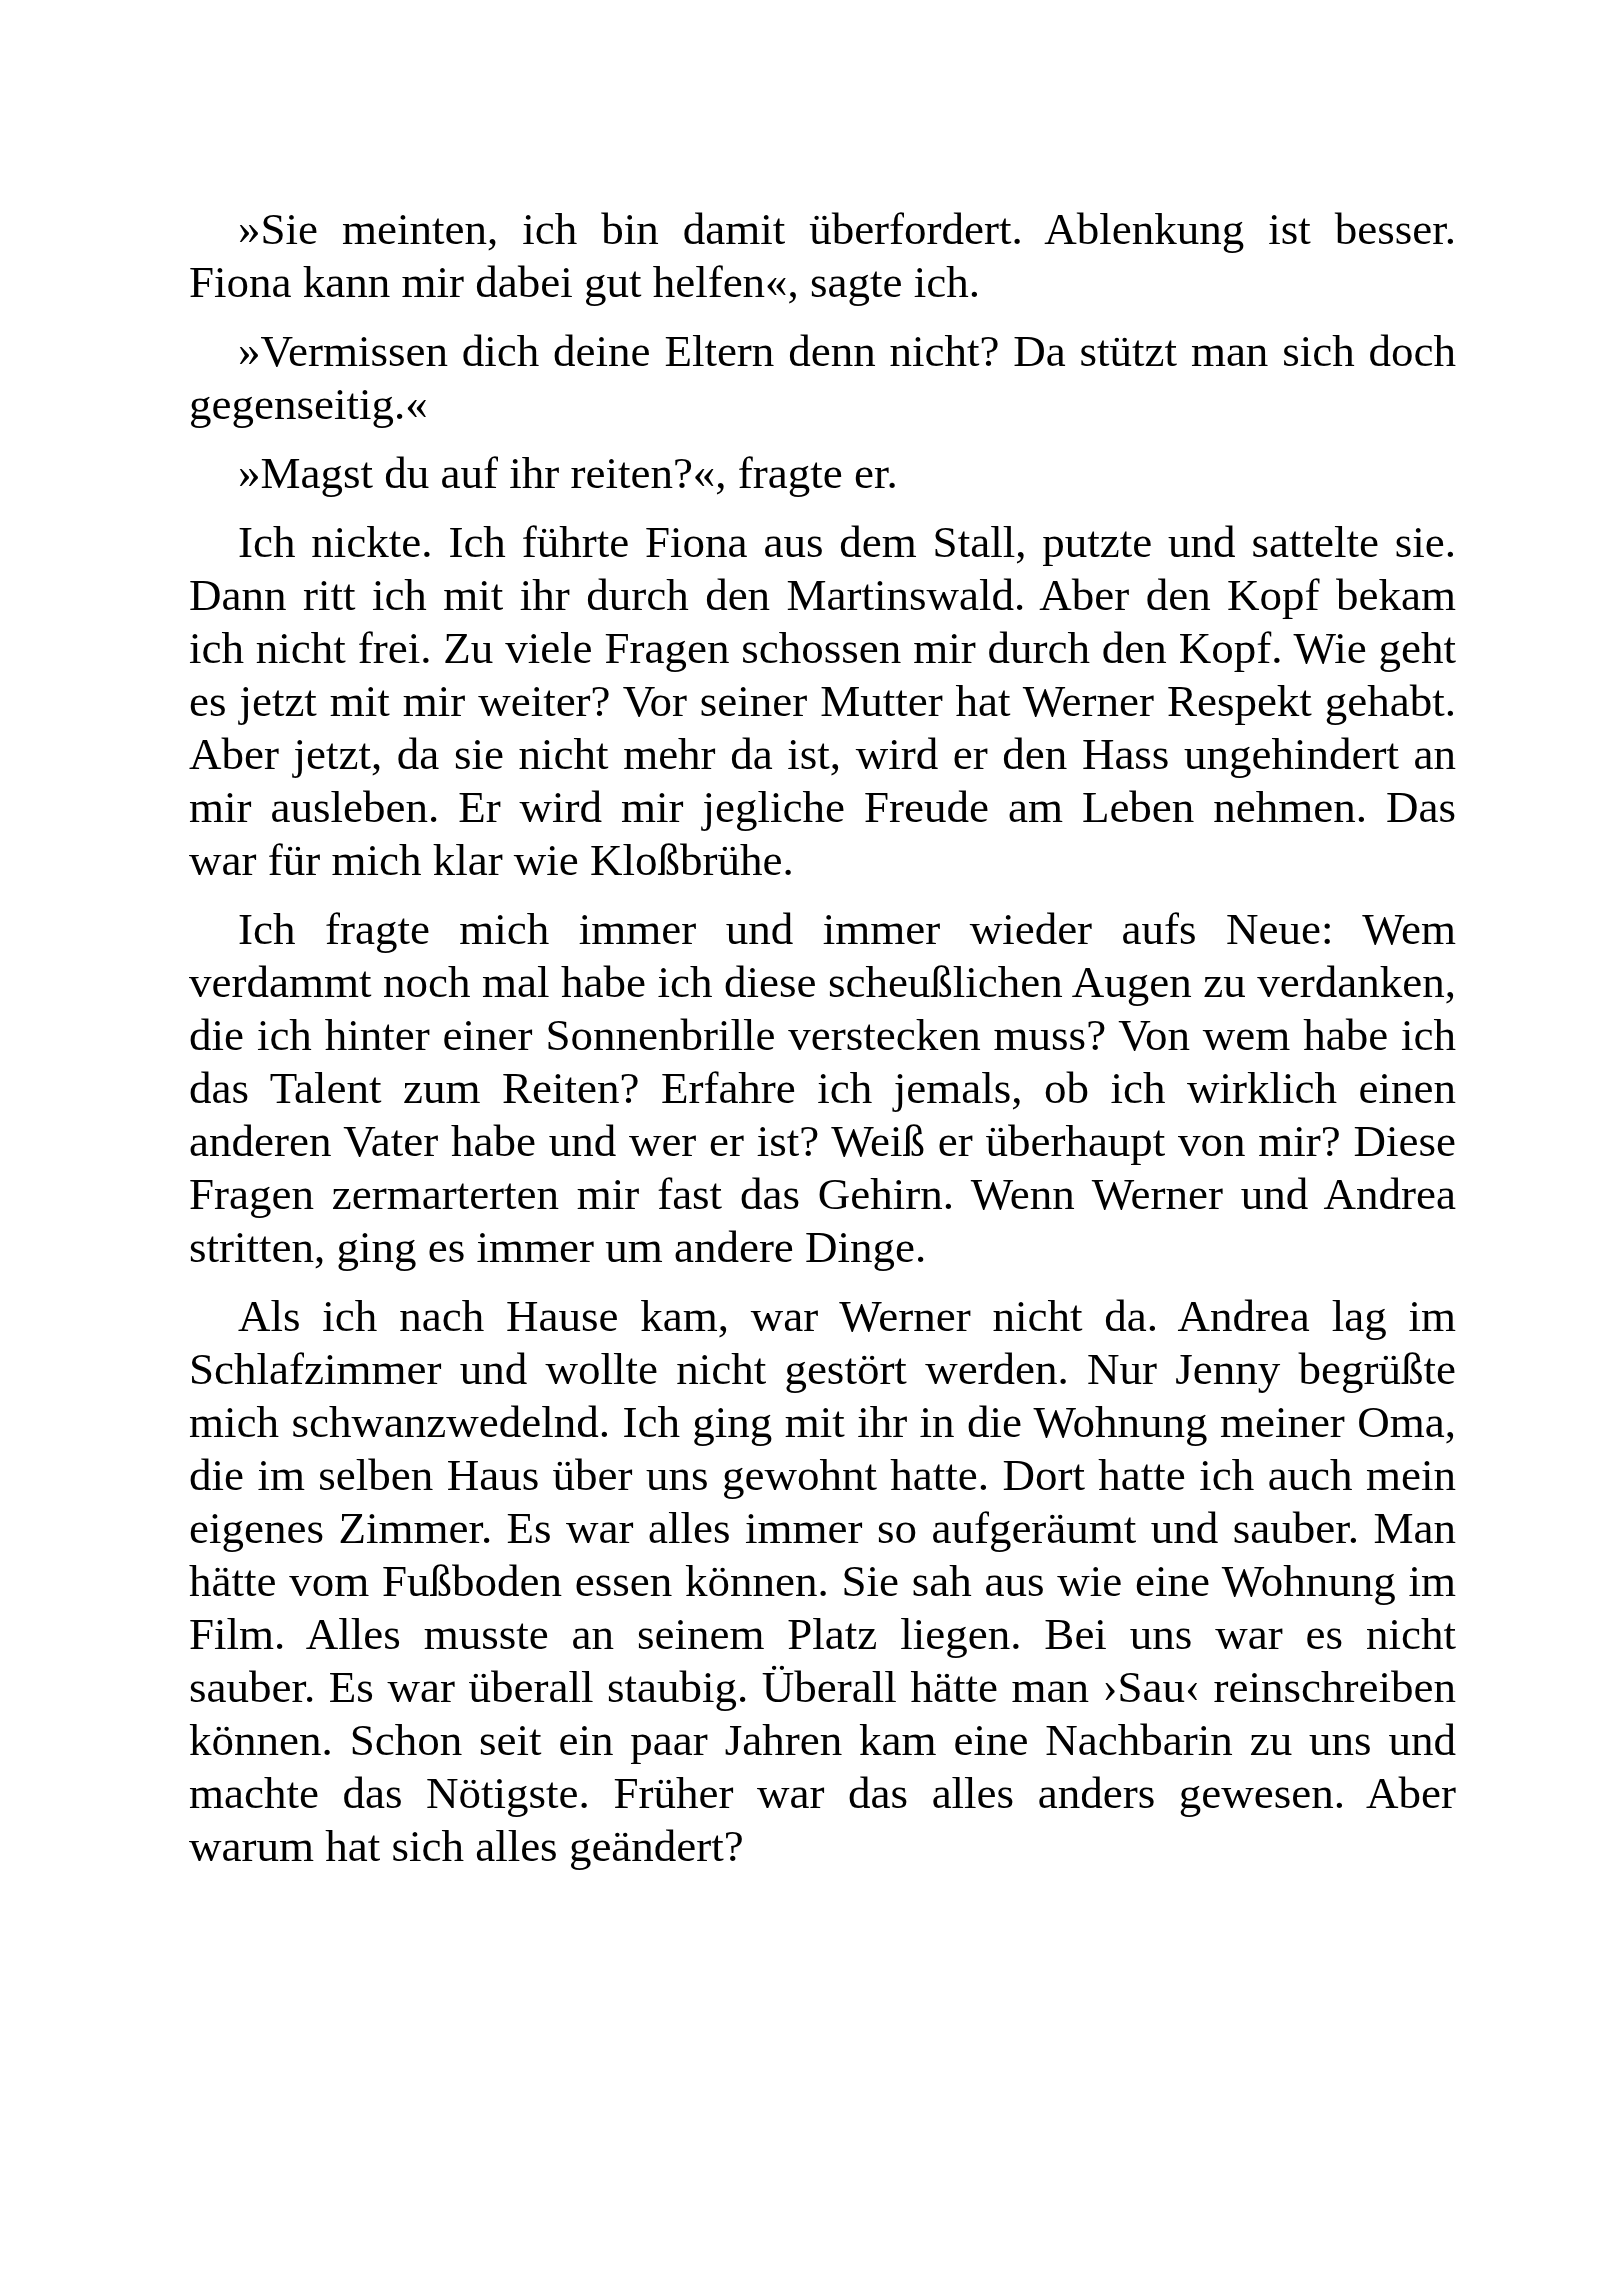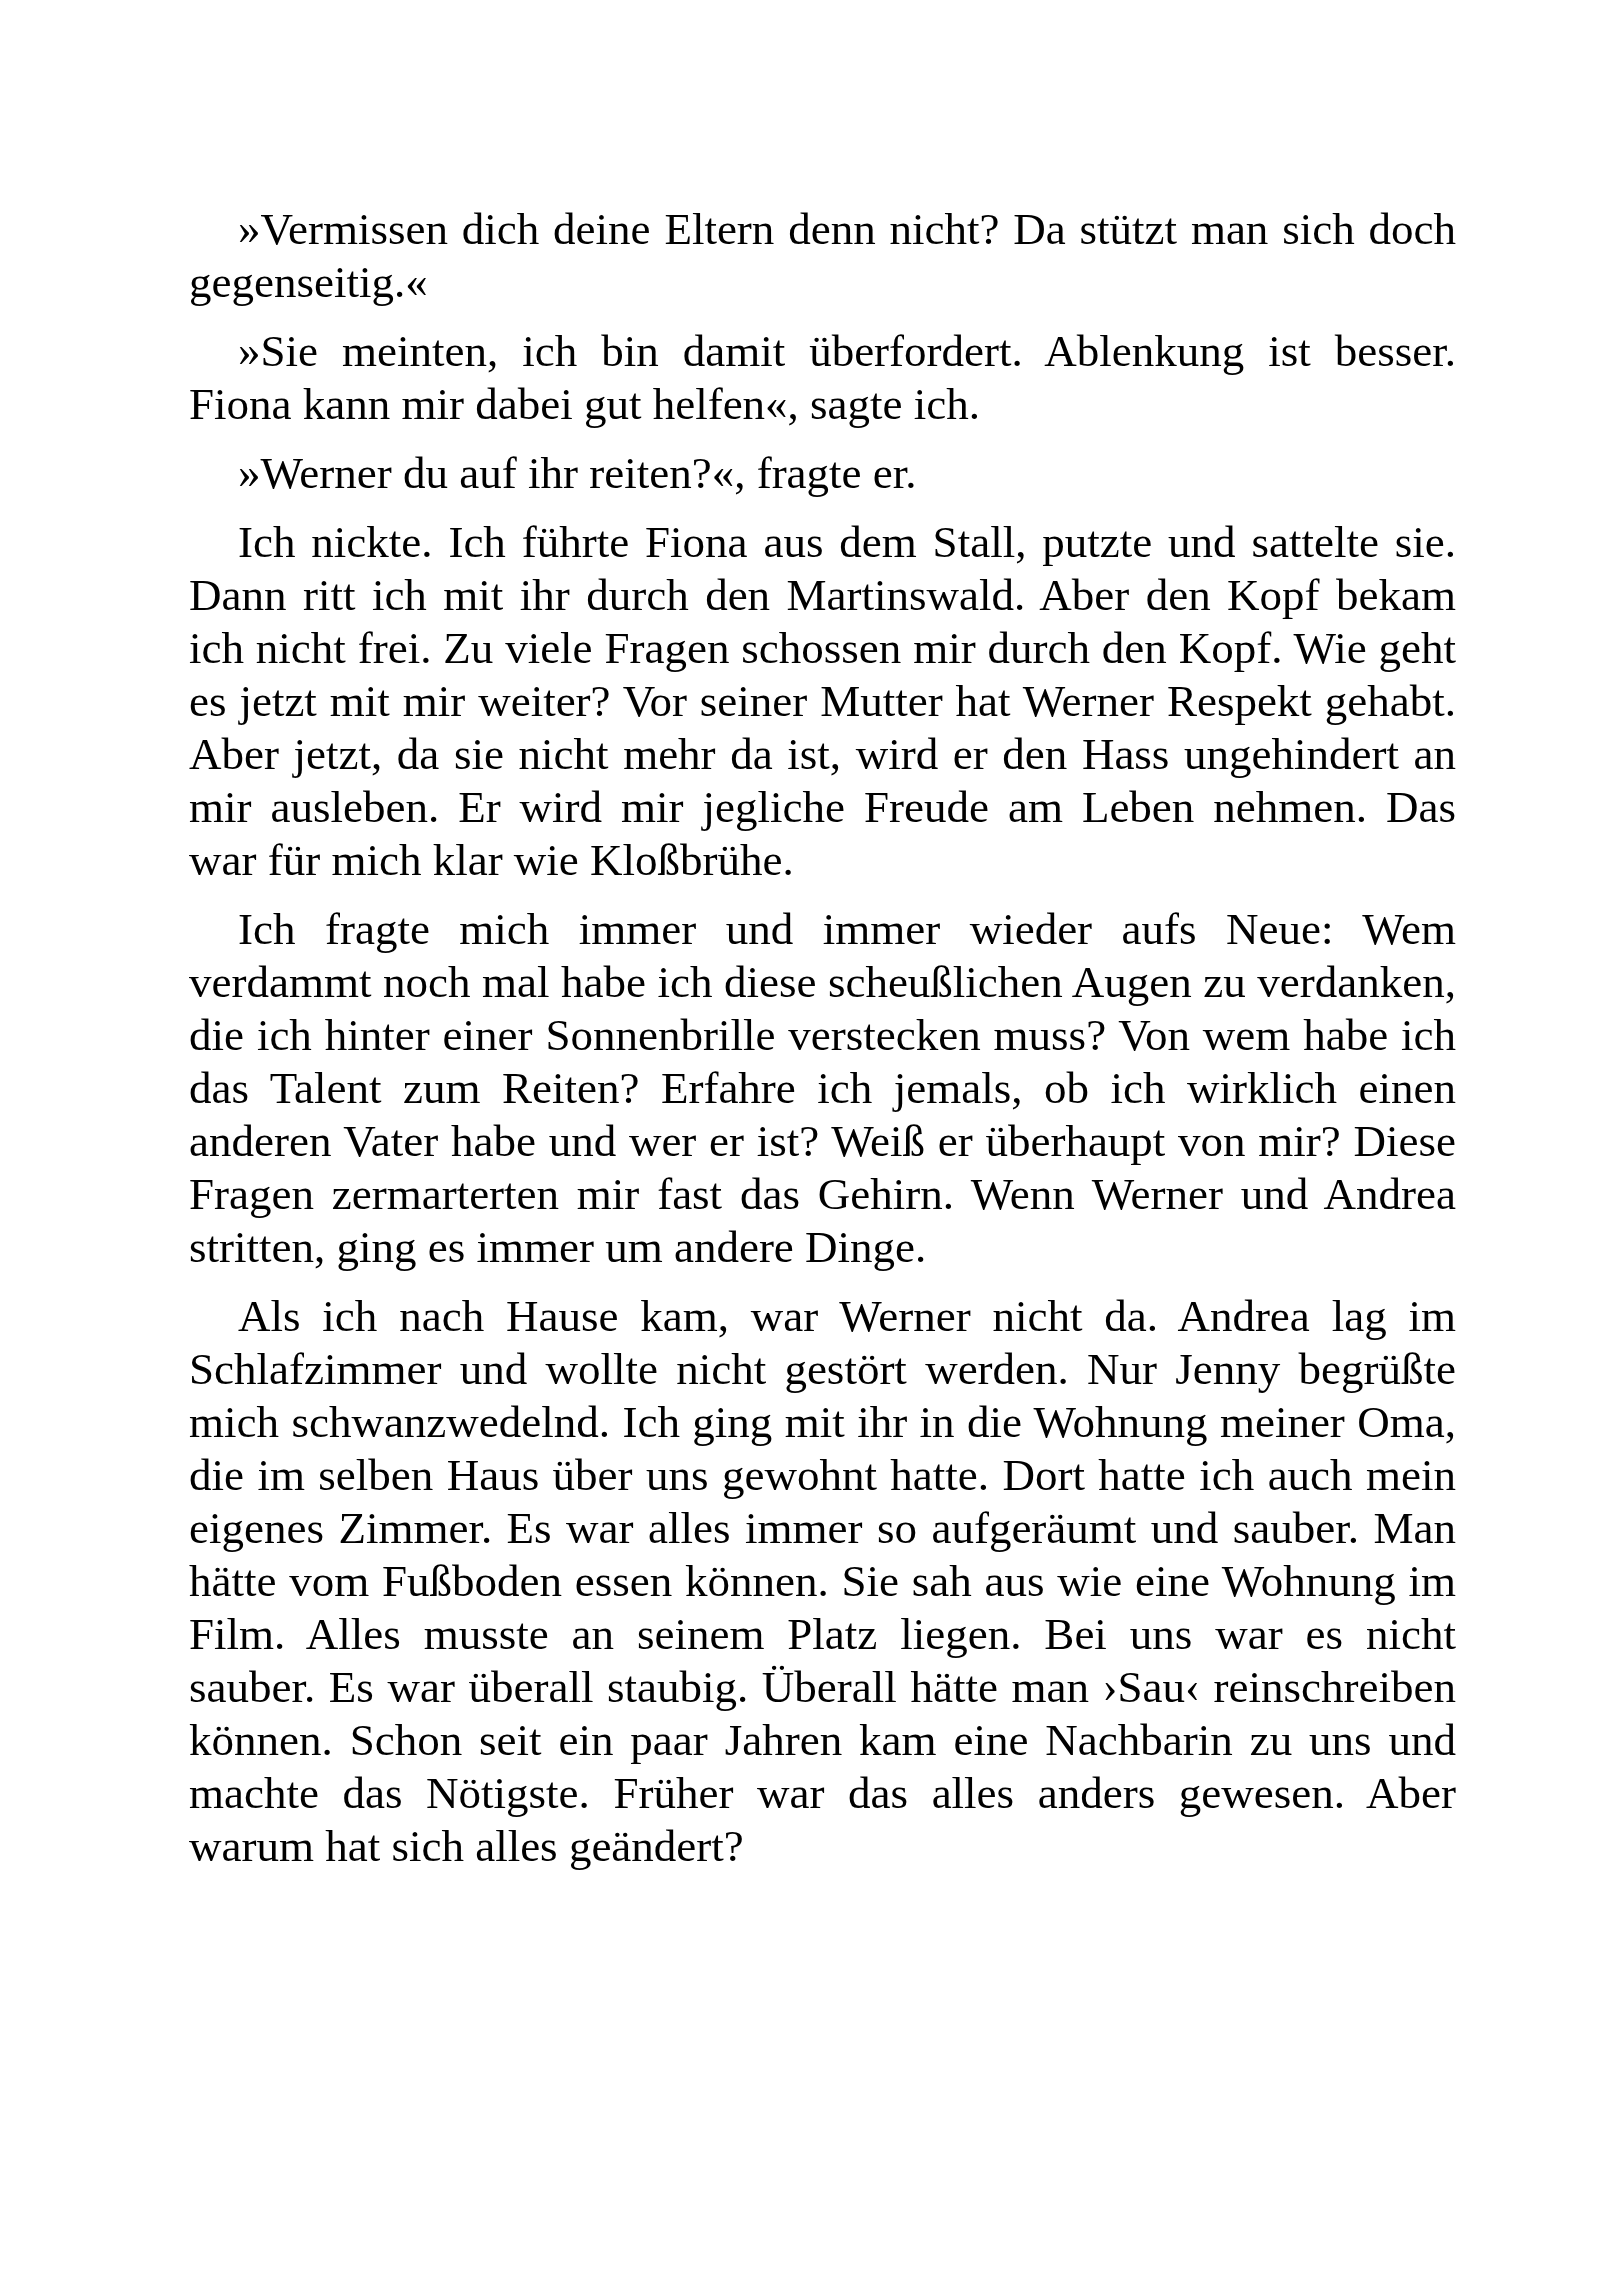--- a/index.html
+++ b/index.html
@@ -36,21 +36,21 @@
     margin-top: 0;
   }
   .text-block span.italic {
   }
 </style>
 </head>
 <body>
 
 <div class="page">
   <div class="text-block" id="text-block" style="color: rgb(0, 0, 0);">
+      <p><span>»Sie meinten, ich bin damit überfordert. Ablenkung ist besser. Fiona kann mir dabei gut helfen«, sagte ich.</span></p>
       <p><span>»Vermissen dich deine Eltern denn nicht? Da stützt man sich doch gegenseitig.«</span></p>
-      <p><span>»Sie meinten, ich bin damit überfordert. Ablenkung ist besser. Fiona kann mir dabei gut helfen«, sagte ich.</span></p>
-      <p><span>»Werner du auf ihr reiten?«, fragte er.</span></p>
+      <p><span>»Magst du auf ihr reiten?«, fragte er.</span></p>
       <p><span>Ich nickte. Ich führte Fiona aus dem Stall, putzte und sattelte sie. Dann ritt ich mit ihr durch den Martinswald. Aber den Kopf bekam ich nicht frei. Zu viele Fragen schossen mir durch den Kopf. </span><span class="italic">Wie geht es jetzt mit mir weiter? Vor seiner Mutter hat Werner Respekt gehabt. Aber jetzt, da sie nicht mehr da ist, wird er den Hass ungehindert an mir ausleben. Er wird mir jegliche Freude am Leben nehmen. </span><span>Das war für mich klar wie Kloßbrühe.</span></p>
       <p><span>Ich fragte mich immer und immer wieder aufs Neue: </span><span class="italic">Wem verdammt noch mal habe ich diese scheußlichen Augen zu verdanken, die ich hinter einer Sonnenbrille verstecken muss? Von wem habe ich das Talent zum Reiten? Erfahre ich jemals, ob ich wirklich einen anderen Vater habe und wer er ist? Weiß er überhaupt von mir? </span><span>Diese Fragen zermarterten mir fast das Gehirn. Wenn Werner und Andrea stritten, ging es immer um andere Dinge.</span></p>
       <p><span>Als ich nach Hause kam, war Werner nicht da. Andrea lag im Schlafzimmer und wollte nicht gestört werden. Nur Jenny begrüßte mich schwanzwedelnd. Ich ging mit ihr in die Wohnung meiner Oma, die im selben Haus über uns gewohnt hatte. Dort hatte ich auch mein eigenes Zimmer. Es war alles immer so aufgeräumt und sauber. Man hätte vom Fußboden essen können. Sie sah aus wie eine Wohnung im Film. Alles musste an seinem Platz liegen. Bei uns war es nicht sauber. Es war überall staubig. Überall hätte man ›Sau‹ reinschreiben können. Schon seit ein paar Jahren kam eine Nachbarin zu uns und machte das Nötigste. Früher war das alles anders gewesen. </span><span class="italic">Aber warum hat sich alles geändert?</span></p>
     </div>
 </div>
 
 
 </body></html>

